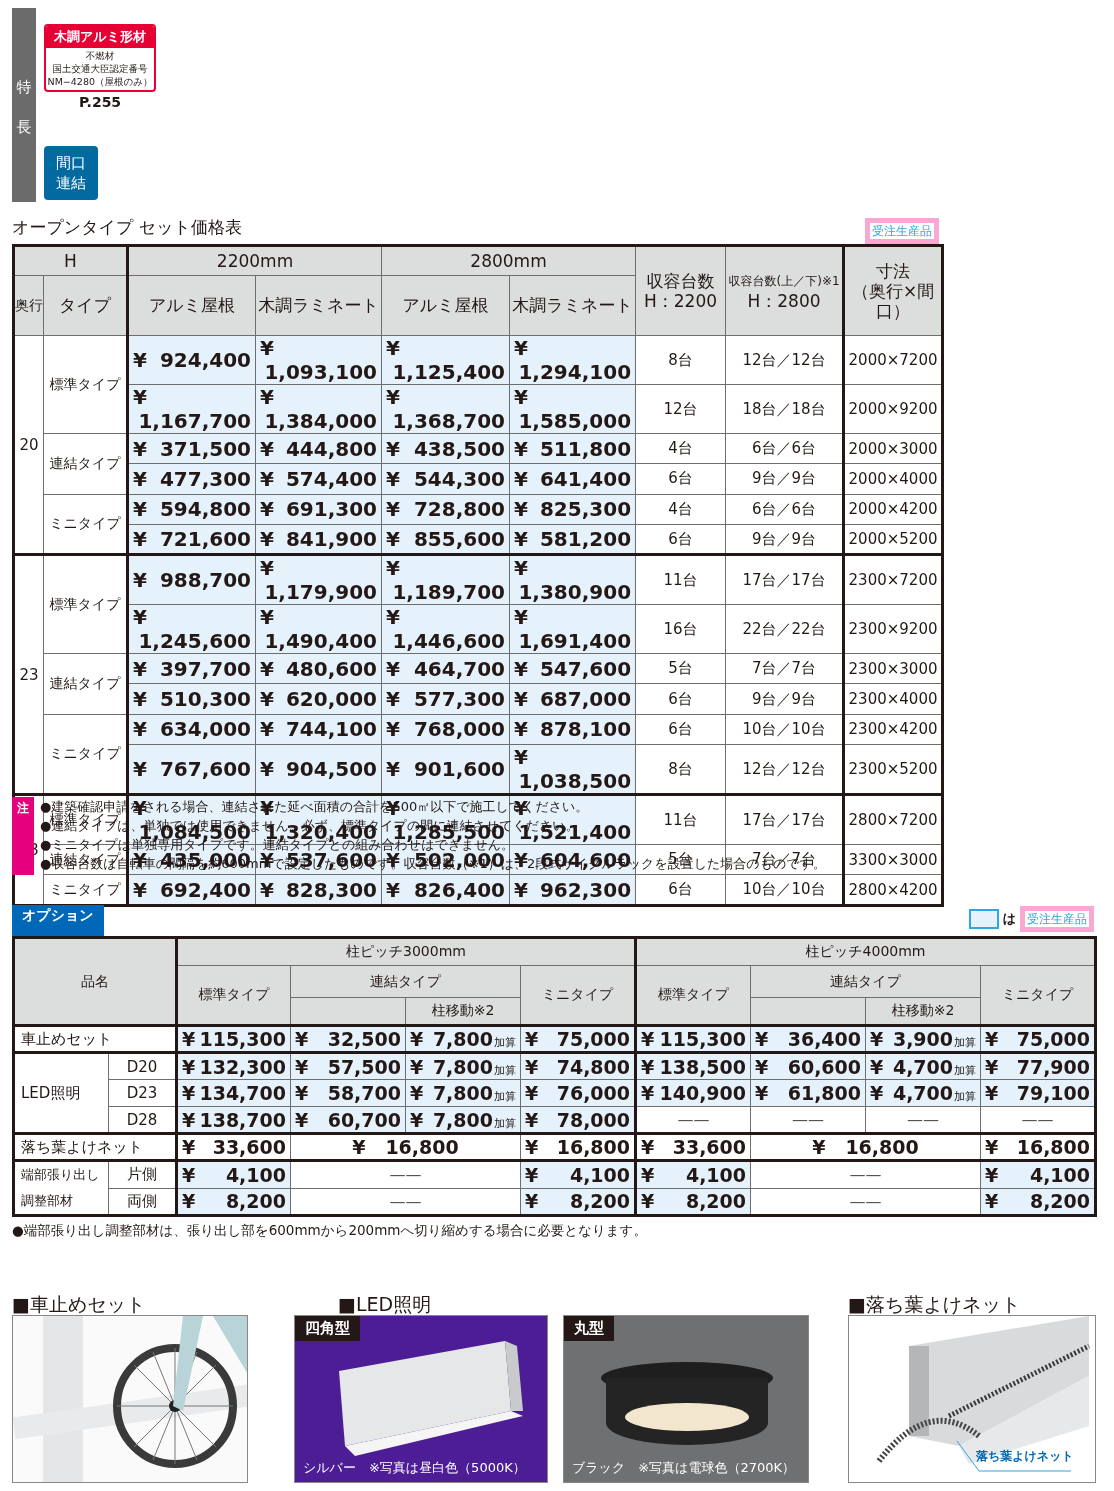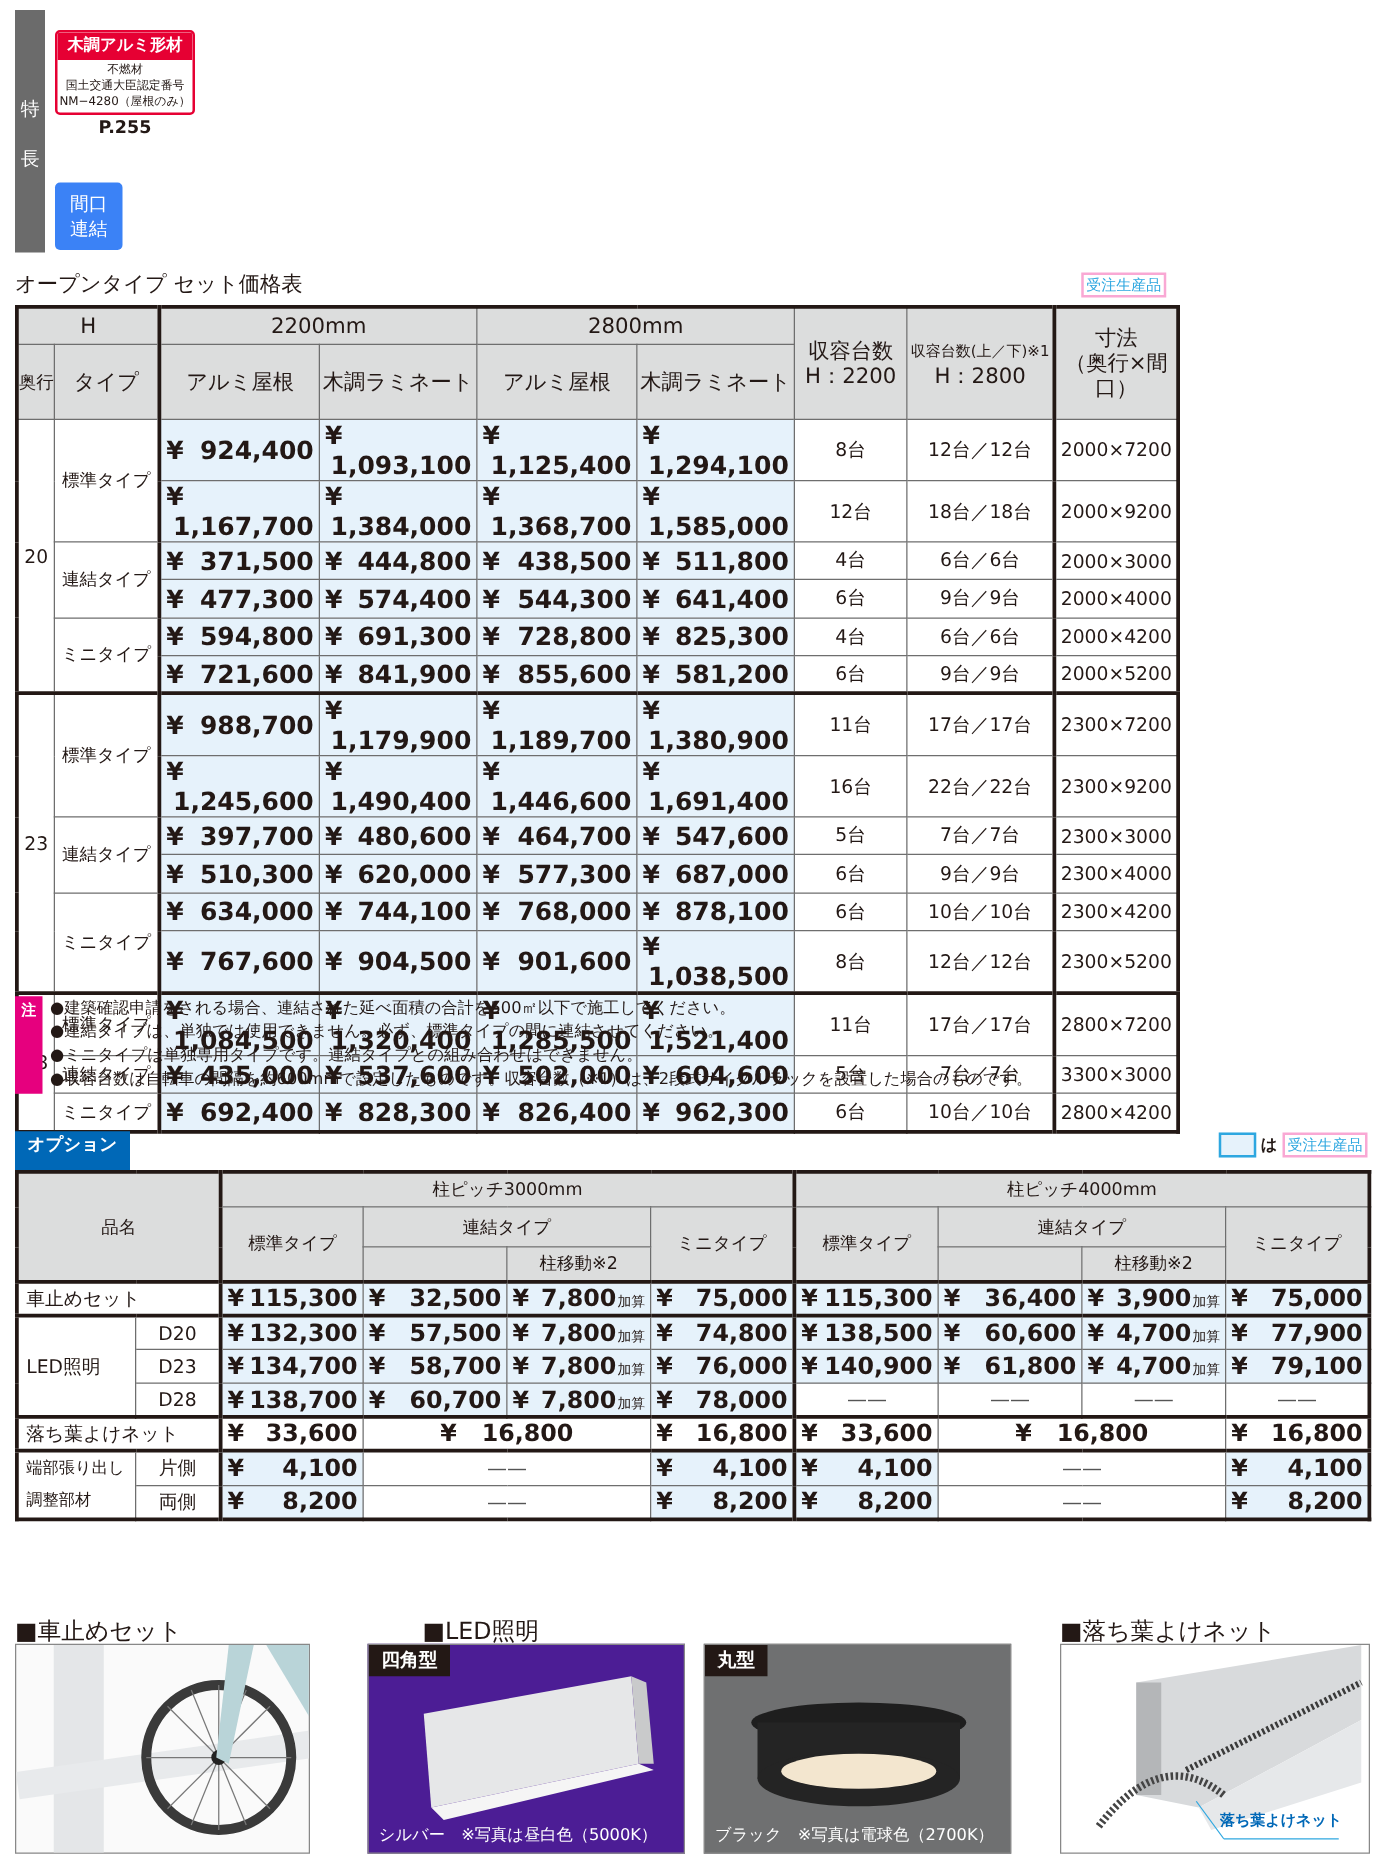--- a/index.html
+++ b/index.html
@@ -6,24 +6,24 @@
   body { width: 1114px; height: 1491px; background: #fff; font-family: "DejaVu Sans", "Liberation Sans", sans-serif; color: #231815; position: relative; overflow: hidden; }
   .abs { position: absolute; }
 
   
   .side-bar { left: 12px; top: 8px; width: 24px; height: 194px; background: #6b6b6b; color: #fff; font-size: 15px; text-align: center; }
   .side-bar span { position: absolute; left: 0; width: 24px; }
   .badge { left: 44px; top: 24px; width: 112px; height: 68px; border: 2px solid #e60033; border-radius: 4px; background: #fff; text-align: center; overflow: hidden; }
   .badge-head { background: #e60033; color: #fff; font-weight: bold; font-size: 13px; height: 22px; line-height: 22px; }
   .badge-body { font-size: 9.5px; line-height: 13px; padding-top: 1px; }
   .page-ref { left: 44px; top: 94px; width: 112px; text-align: center; font-weight: bold; font-size: 14px; }
-  .tag-gray { left: 44px; top: 146px; width: 54px; height: 54px; background: #3b82f6; border-radius: 4px; color: #fff; font-size: 15px; line-height: 20px; text-align: center; padding-top: 7px; }
+  .tag-gray { left: 44px; top: 146px; width: 54px; height: 54px; background: #0369a1; border-radius: 4px; color: #fff; font-size: 15px; line-height: 20px; text-align: center; padding-top: 7px; }
 
   .section-title { left: 12px; top: 216px; font-size: 17px; }
-  .made-to-order { border: 2px solid #f9a8d4; color: #2ea7e0; font-size: 12px; padding: 0 2px; line-height: 16px; background: #fff; }
+  .made-to-order { border: 5px solid #f9a8d4; color: #2ea7e0; font-size: 12px; padding: 0 2px; line-height: 16px; background: #fff; }
 
   table { border-collapse: collapse; position: absolute; table-layout: fixed; }
   td, th { border: 1px solid #6e6e6e; font-weight: normal; }
   .hdr { background: #dcdddd; text-align: center; }
   .price { background: #e6f2fb; font-weight: bold; font-size: 20px; white-space: nowrap; padding: 0 4px; }
   .price .yen { float: left; }
   .price .num { float: right; }
   .plain { background: #fff; text-align: center; font-size: 15px; }
   .thick-top td { border-top: 3px solid #231815; }
   .thick-left { border-left: 3px solid #231815 !important; }
@@ -695,20 +695,21 @@
         <td class="dash" colspan="2">——</td>
         <td class="price">
           <span class="yen">¥</span>
           <span class="num"><span>8,200</span></span>
         </td>
       </tr>
     </tbody>
 </table>
 
 <div class="abs notes2">
+  <div>●端部張り出し調整部材は、張り出し部を600mmから200mmへ切り縮めする場合に必要となります。</div>
 </div>
 
 <div class="abs ph-title" style="left:12px; top:1292px;">■車止めセット</div>
 <div class="abs photo" style="left:12px; top:1315px; width:236px; height:168px; background:#fafafa;">
   <svg width="236" height="168">
     <rect x="30" y="0" width="40" height="168" fill="#e4e6e8"></rect>
     <rect x="0" y="85" width="236" height="22" fill="#e8eaec" transform="rotate(-8 118 96)"></rect>
     <circle cx="162" cy="90" r="58" fill="none" stroke="#3a3a3a" stroke-width="8"></circle>
     <g stroke="#777" stroke-width="1">
       <line x1="162" y1="32" x2="162" y2="148"></line>

